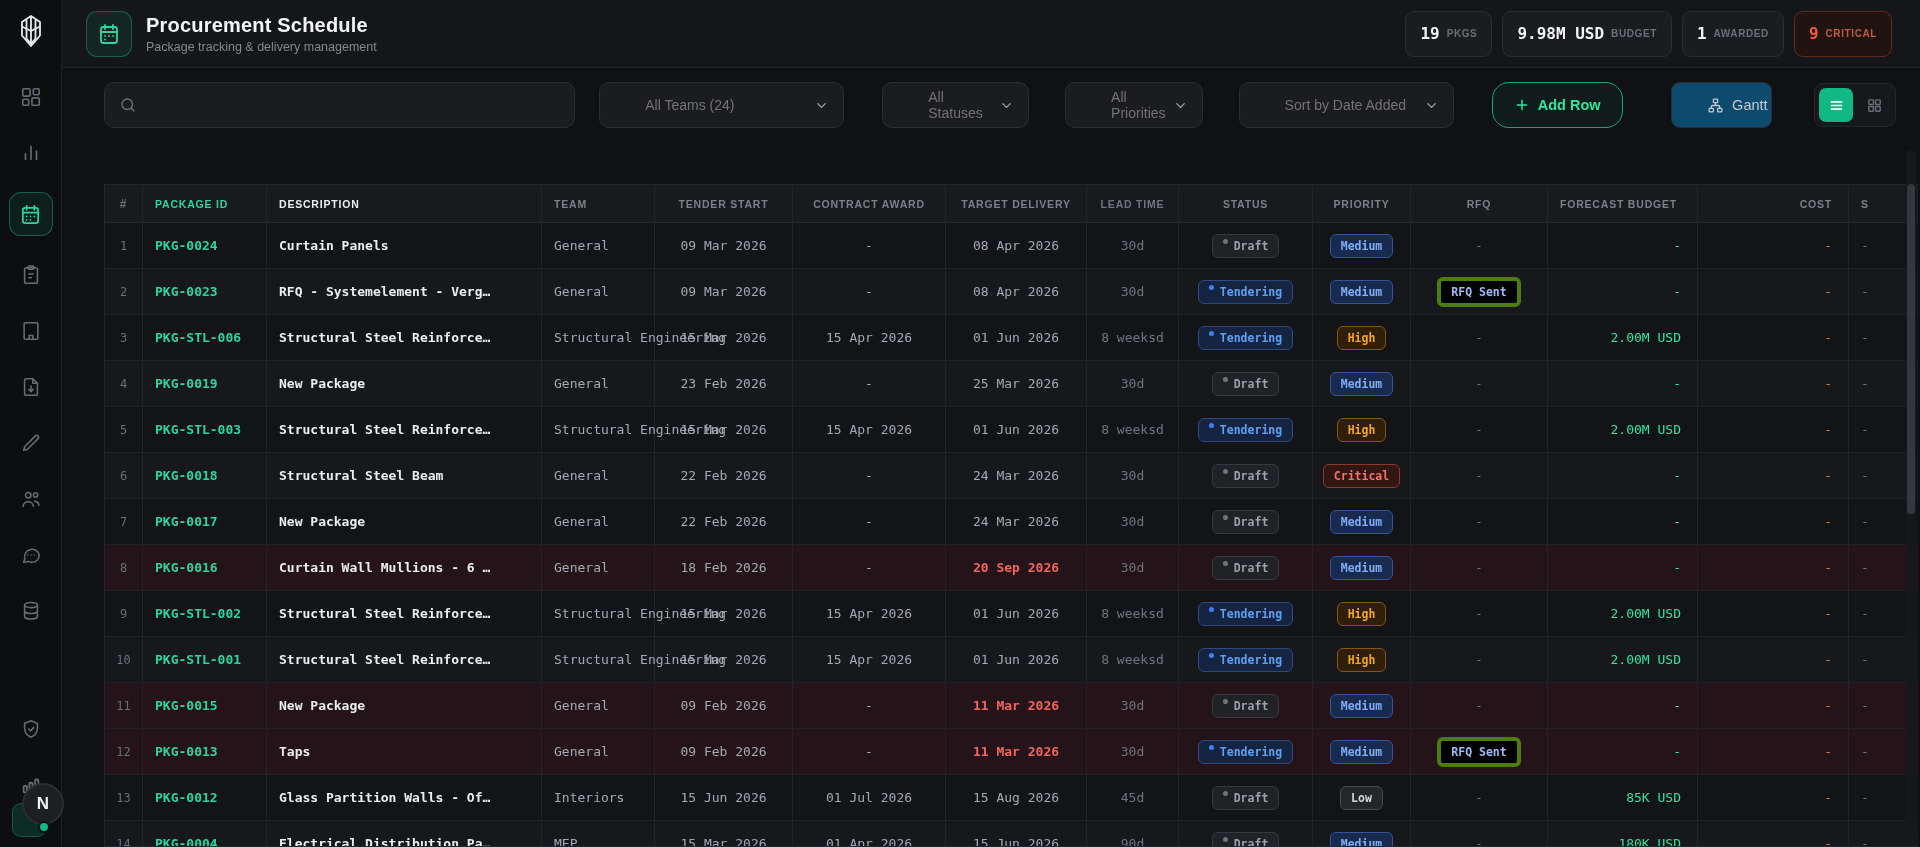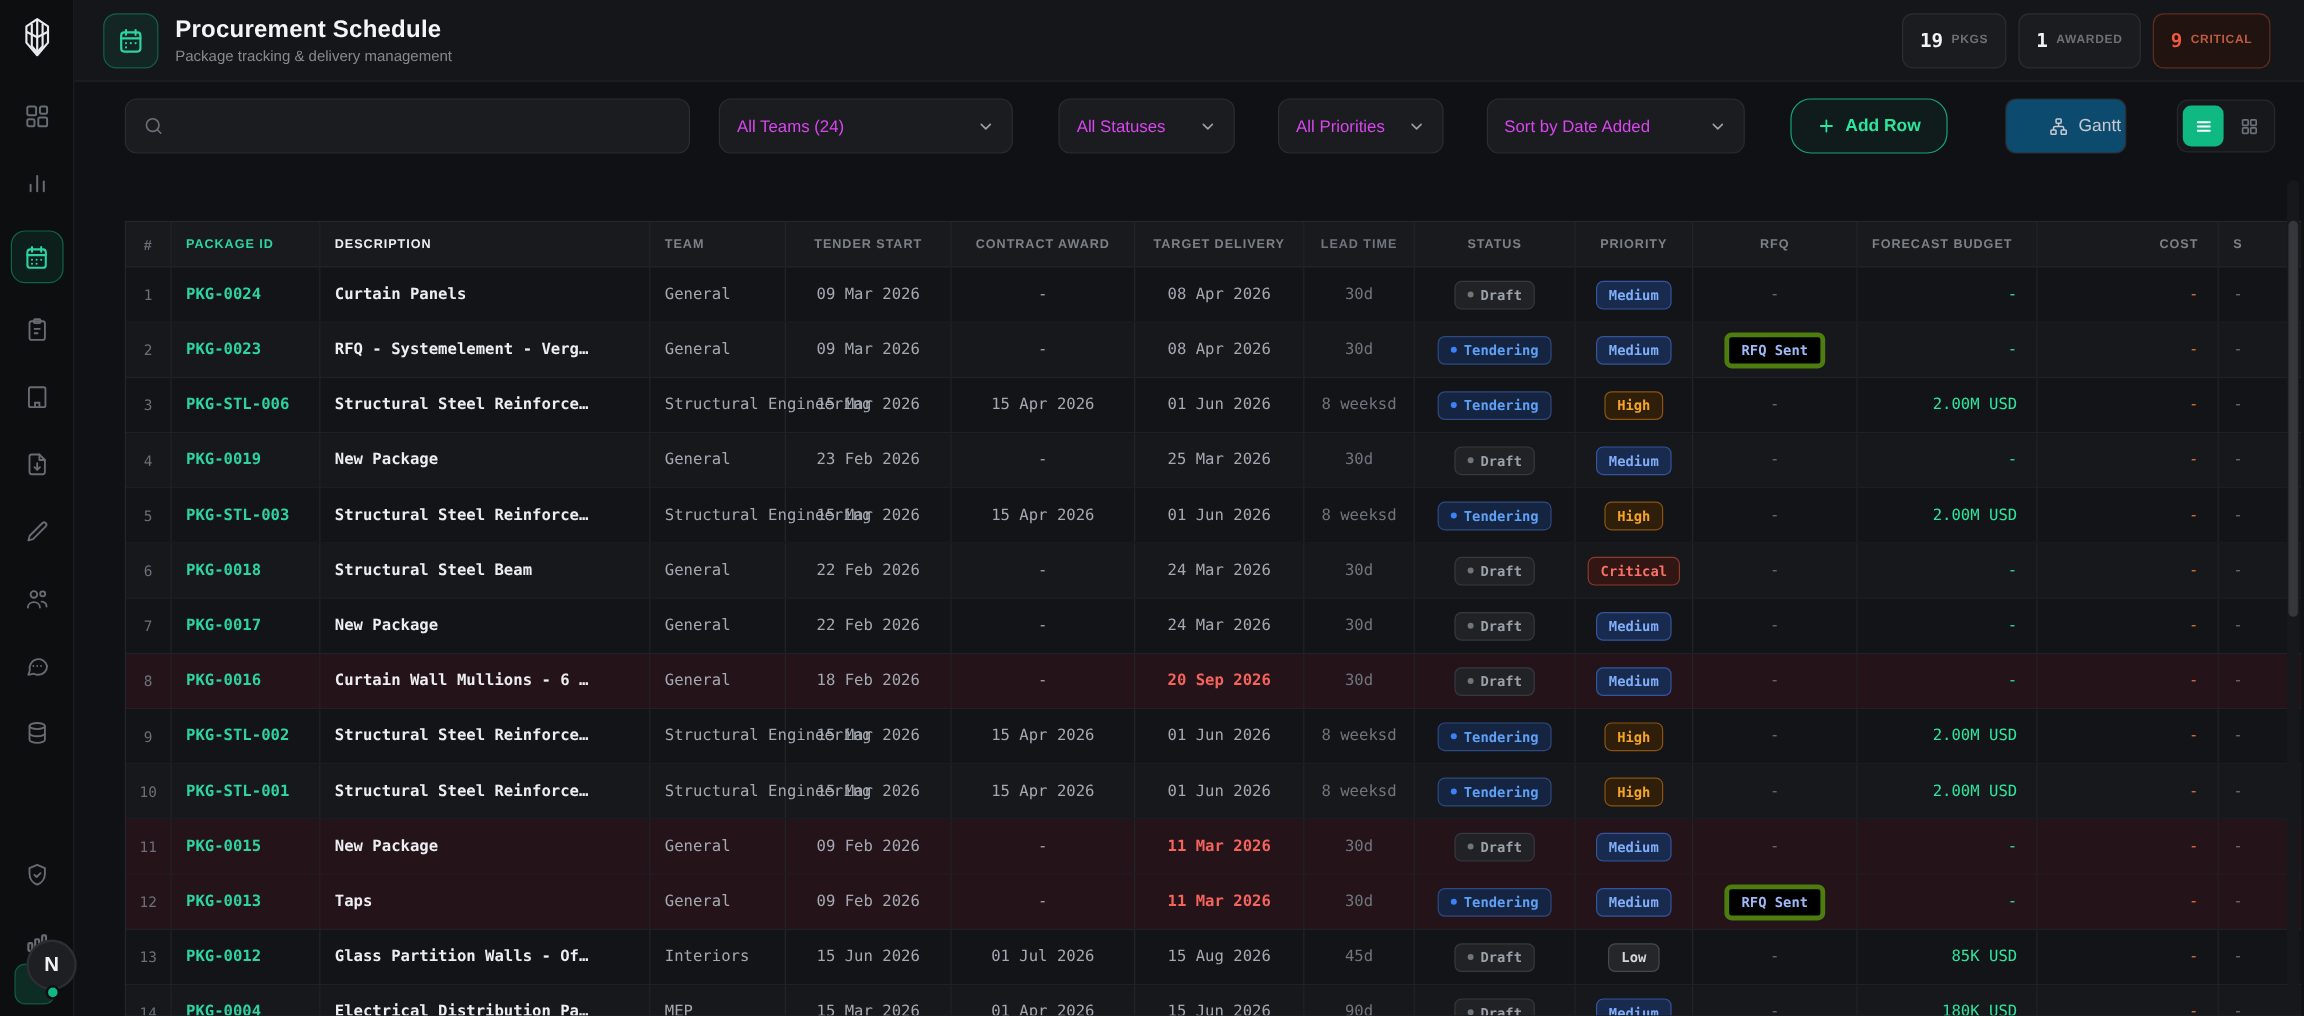--- a/index.html
+++ b/index.html
@@ -46,21 +46,21 @@
 
   
   .filterbar { display:flex; align-items:center; margin:14px 24px 0 42px; gap:24px; flex-shrink:0; }
   .search { width:502px; height:46px; background:#1b1c20; border:1px solid #2b2d32; border-radius:10px;
     display:flex; align-items:center; padding:0 14px; gap:10px; color:#6b7078; }
   .search input { background:transparent; border:none; outline:none; color:#d8dadd; font-size:14px;
     width:100%; font-family:"Liberation Sans", sans-serif; }
   .search input::placeholder { color:#6b7078; }
   .select { height:46px; background:#1b1c20; border:1px solid #2b2d32; border-radius:10px;
     display:flex; align-items:center; justify-content:space-between; padding:0 14px; cursor:pointer; }
-  .select .lbl { color:#d946ef; font-size:14px; }
+  .select .lbl { color:#737373; font-size:14px;margin-left:31px; }
   .select .chev { color:#9aa0a8; display:flex; }
   .sel-teams{ width:260px; } .sel-status{ width:155px; margin-left:14px;} .sel-prio{ width:145px; margin-left:12px;} .sel-sort{ width:228px; margin-left:12px;}
   .btn-add { margin-left:14px; height:46px; width:140px; border-radius:17px; background:rgba(16,185,129,0.07);
     border:1px solid #18a572; color:#2ee59d; font-size:14.5px; font-weight:600; display:flex;
     align-items:center; justify-content:center; gap:8px; cursor:pointer; }
   .btn-gantt { margin-left:24px; height:46px; width:106px; border-radius:9px; background:#0c4a6e;
     border:1px solid #2b2d32; color:#c7cbd1; font-size:14.5px; display:flex; align-items:center;
     justify-content:center; gap:8px; cursor:pointer;padding-left:32px; }
   .view-toggle { margin-left:18px; height:44px; background:#17181c; border:1px solid #26282d;
     border-radius:9px; display:flex; align-items:center; padding:4px; gap:4px; }
@@ -96,21 +96,21 @@
   .c-fore  { width:150px; justify-content:flex-end; padding-right:16px; }
   .c-cost  { width:151px; justify-content:flex-end; padding-right:16px; }
   .c-extra { width:70px;  border-right:none; }
   .thead .c-fore { justify-content:flex-start; }
   .red-date { color:#f4645c; font-weight:700; }
   .green { color:#2ee59d; }
   .orange { color:#e8733a; }
   .dim { color:#697078; }
 
   .pill { font-family:"DejaVu Sans Mono", monospace; font-size:11.5px; font-weight:700;
-    padding:4px 10px; border-radius:6px; display:inline-flex; align-items:center; gap:6px; }
+    padding:4px 10px; border-radius:6px; display:inline-flex; gap:6px; }
   .dot { width:5px; height:5px; border-radius:50%; display:inline-block; }
   .st-draft { background:#202226; border:1px solid #363941; color:#9ba1a9; }
   .st-draft .dot { background:#70757d; }
   .st-tendering { background:#152440; border:1px solid #2e4a80; color:#5ea0f5; }
   .st-tendering .dot { background:#3b82f6; }
   .pr-medium { background:#182a4e; border:1px solid #35549c; color:#7fadf8; }
   .pr-high { background:#2f1f0a; border:1px solid #8a5410; color:#f5a524; }
   .pr-critical { background:#321613; border:1px solid #8a3a2a; color:#f87066; }
   .pr-low { background:#24262a; border:1px solid #45484e; color:#d3d6db; }
   .rfq-pill { background:#000000; border:4px solid #4d7c0f; color:#9db9f7; }
@@ -240,20 +240,24 @@
           </svg>
       </div>
       <div>
         <div class="page-title">Procurement Schedule</div>
         <div class="page-sub">Package tracking &amp; delivery management</div>
       </div>
       <div class="stats">
         <div class="stat">
           <span class="v">19</span>
           <span class="l">PKGS</span>
+        </div>
+        <div class="stat">
+          <span class="v">9.98M USD</span>
+          <span class="l">BUDGET</span>
         </div>
         <div class="stat">
           <span class="v">1</span>
           <span class="l">AWARDED</span>
         </div>
         <div class="stat critical">
           <span class="v">9</span>
           <span class="l">CRITICAL</span>
         </div>
       </div>

